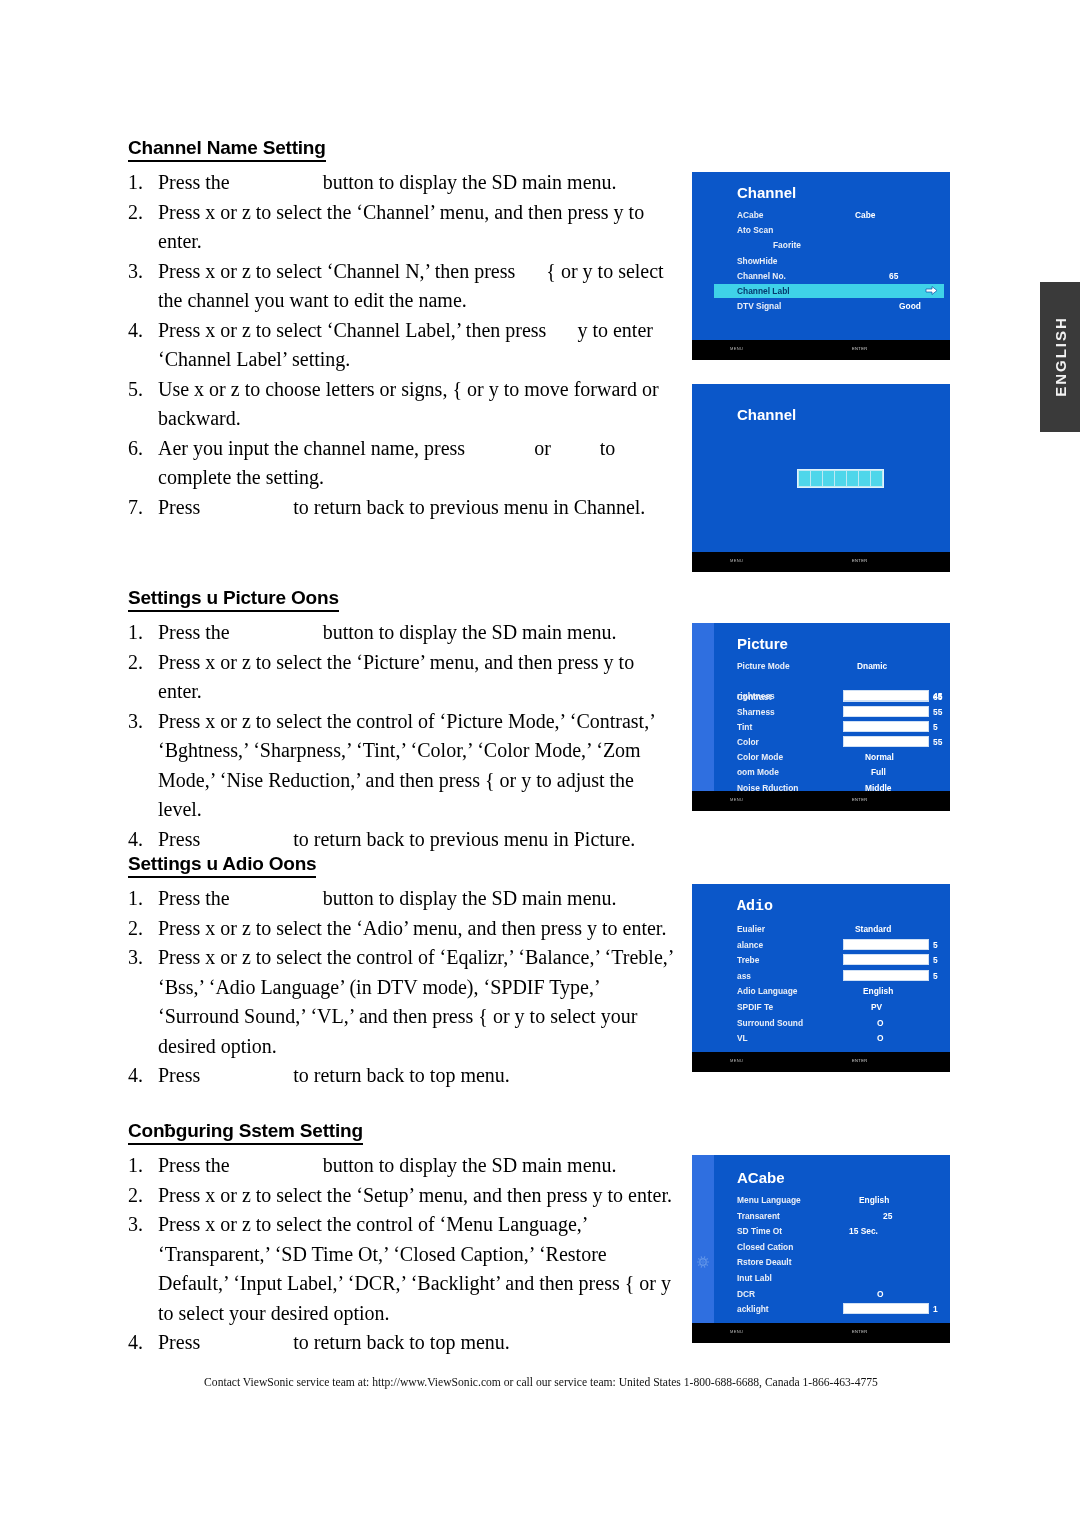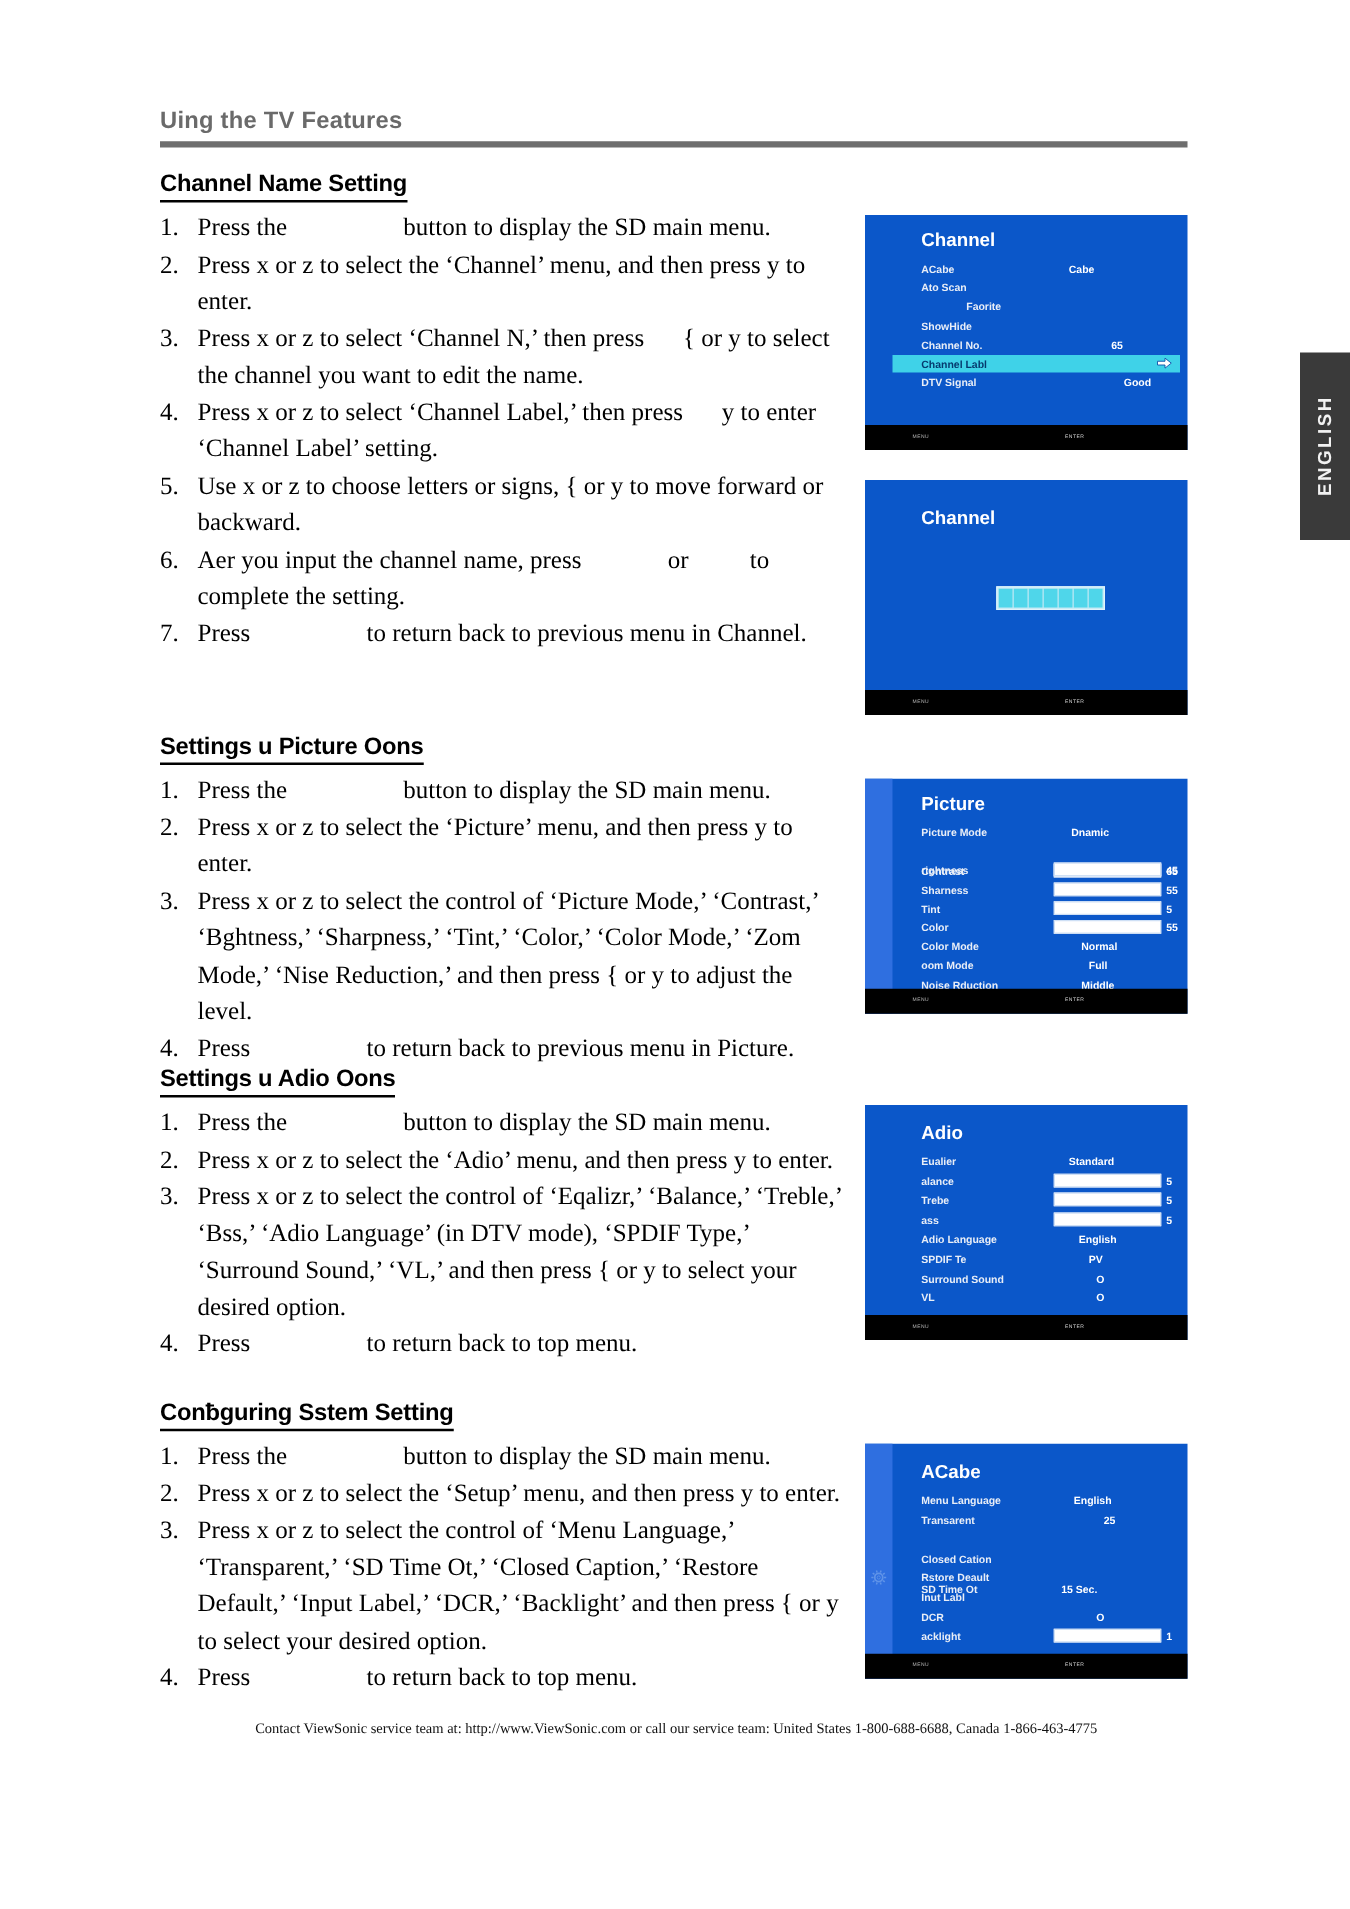--- a/index.html
+++ b/index.html
@@ -126,24 +126,20 @@
     position:absolute;right:0;top:0;
     font-family:"Liberation Sans",sans-serif;
     font-size:21px;font-weight:bold;color:#000;
   }
 </style>
 </head>
 <body>
 
 <div class="page">
 
-  <div class="hdr">
-    <div class="hdr-title">Uing the TV Features</div>
-    <div class="hdr-rule"></div>
-  </div>
 
   <div class="lang-tab">
     <span>ENGLISH</span>
   </div>
 
   <div class="col" id="sec0" style="top:137px;"><h2 class="sec">Channel Name Setting</h2><ol class="steps">
         <li><span class="num">1.</span><span>Press the </span><span class="gap g-menu"></span><span>button to display the SD main menu. </span></li>
         <li><span class="num">2.</span><span>Press x or z to select the ‘Channel’ menu, and then press y to enter. </span></li>
         <li><span class="num">3.</span><span>Press x or z to select ‘Channel N,’ then press </span><span class="gap g-sm"></span><span>{ or y to select the channel you want to edit the name. </span></li>
         <li><span class="num">4.</span><span>Press x or z to select ‘Channel Label,’ then press </span><span class="gap g-sm"></span><span>y to enter ‘Channel Label’ setting. </span></li>
@@ -270,21 +266,21 @@
           <span class="val" style="left: 128px;">Middle</span>
         </div>
         <div class="osd-foot">
           <span class="fl">MENU</span>
           <span class="fr">ENTER</span>
         </div>
       </div>
     </div>
   <div class="osd" id="osd3" style="top:884px;height:188px;">
       <div class="osd-inner">
-        <div class="osd-title" style="left: 45px; top: 14px; font-size: 15px;">Adio</div>
+        <div class="osd-title" style="left: 45px; top: 14px; font-size: 15px; font-family: Liberation Mono, monospace;">Adio</div>
         <div class="row" style="top: 38px;">
           <span class="lbl">Eualier</span>
           <span class="val" style="left: 118px;">Standard</span>
         </div>
         <div class="row" style="top: 53.6px;">
           <span class="lbl">alance</span>
           <span class="bar" style="left: 106px; width: 84px;"></span>
           <span class="val" style="left: 196px;">5</span>
         </div>
         <div class="row" style="top: 69.2px;">
@@ -324,21 +320,21 @@
         <div class="osd-side"></div>
         <div class="osd-title" style="left: 45px; top: 14px; font-size: 15px;">ACabe</div>
         <div class="row" style="top: 38px;">
           <span class="lbl">Menu Language</span>
           <span class="val" style="left: 122px;">English</span>
         </div>
         <div class="row" style="top: 53.6px;">
           <span class="lbl">Transarent</span>
           <span class="val" style="left: 146px;">25</span>
         </div>
-        <div class="row" style="top: 69.2px; margin-top: 40px;">
+        <div class="row" style="top: 69.2px;">
           <span class="lbl">SD Time Ot</span>
           <span class="val" style="left: 112px;">15 Sec.</span>
         </div>
         <div class="row" style="top: 84.8px;">
           <span class="lbl">Closed Cation</span>
         </div>
         <div class="row" style="top: 100.4px;">
           <span class="lbl">Rstore Deault</span>
         </div>
         <div class="row" style="top: 116px;">

